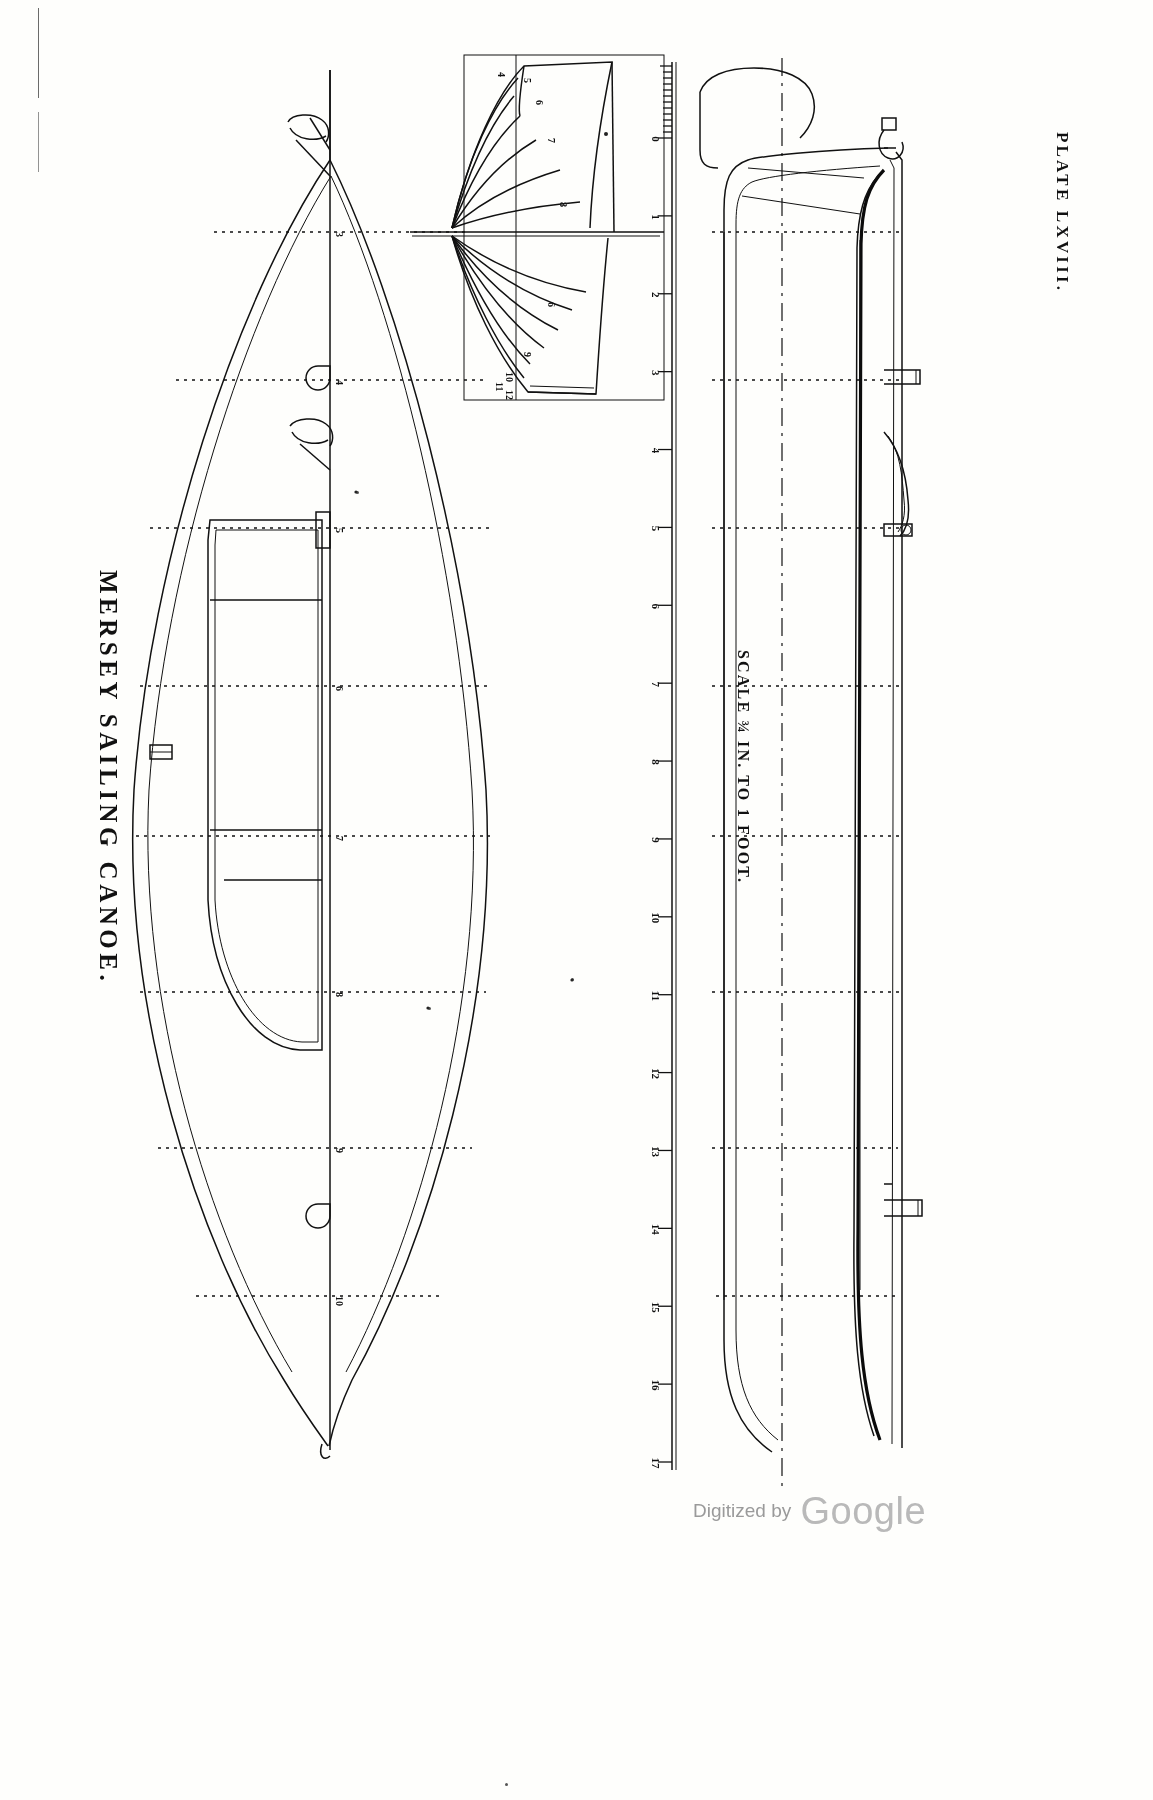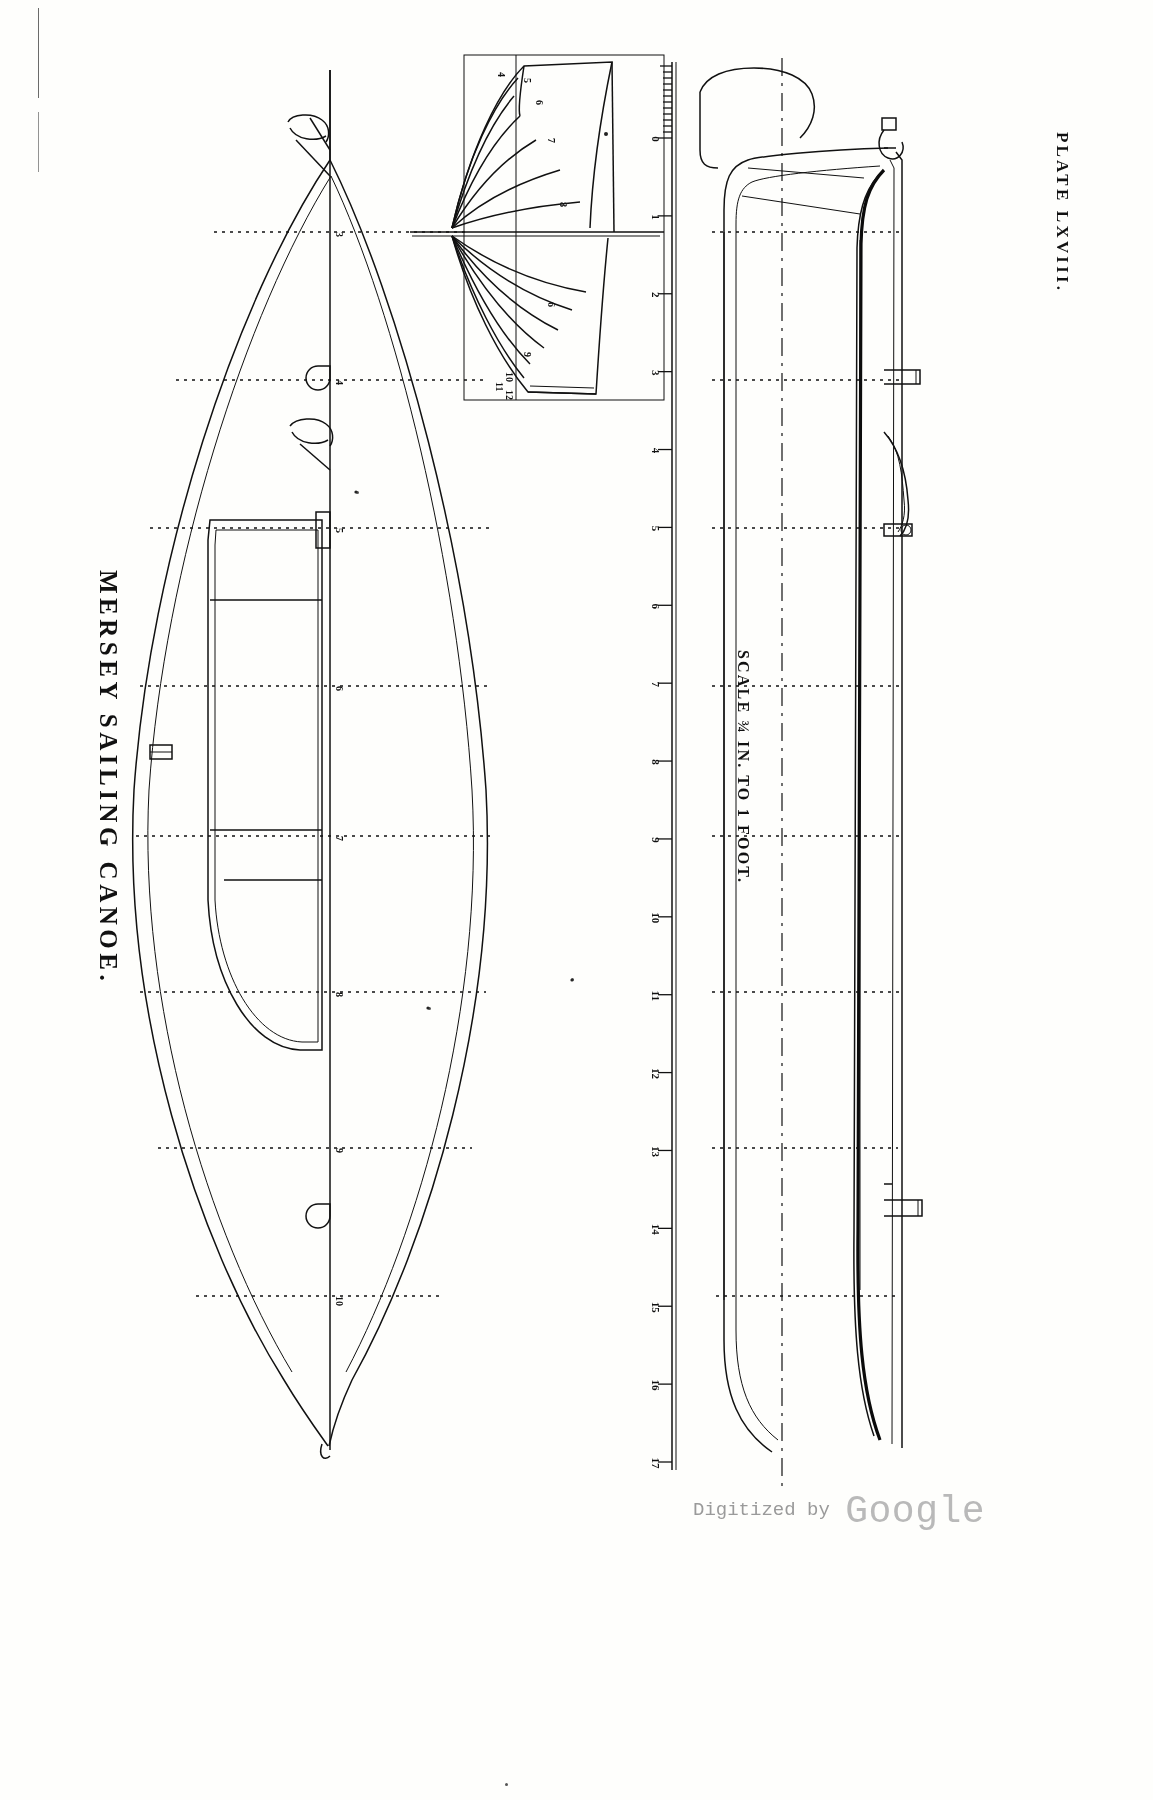--- a/index.html
+++ b/index.html
@@ -41,21 +41,21 @@
   }
   #scale-note{
     left:752px;top:650px;
     transform:rotate(90deg);
     font-size:16px;letter-spacing:2.2px;font-weight:700;
   }
 
   
   #watermark{
     position:absolute;left:693px;top:1483px;
-    font-size:19px;color:#9a9a9a;font-family:Liberation Mono, monospace;
+    font-size:19px;color:#9a9a9a;font-family:Liberation Sans, sans-serif;
   }
   #watermark .g{
     font-size:38px;color:#b9b9b9;letter-spacing:.5px;
     position:relative;top:7px;left:4px;
   }
   svg{position:absolute;left:0;top:0;}
   .ln{fill:none;stroke:#111;stroke-width:1.5;}
   .ln-thin{fill:none;stroke:#111;stroke-width:1;}
   .ln-thick{fill:none;stroke:#0b0b0b;stroke-width:3.2;}
   .dot{fill:none;stroke:#111;stroke-width:1.3;stroke-dasharray:3 5;}

